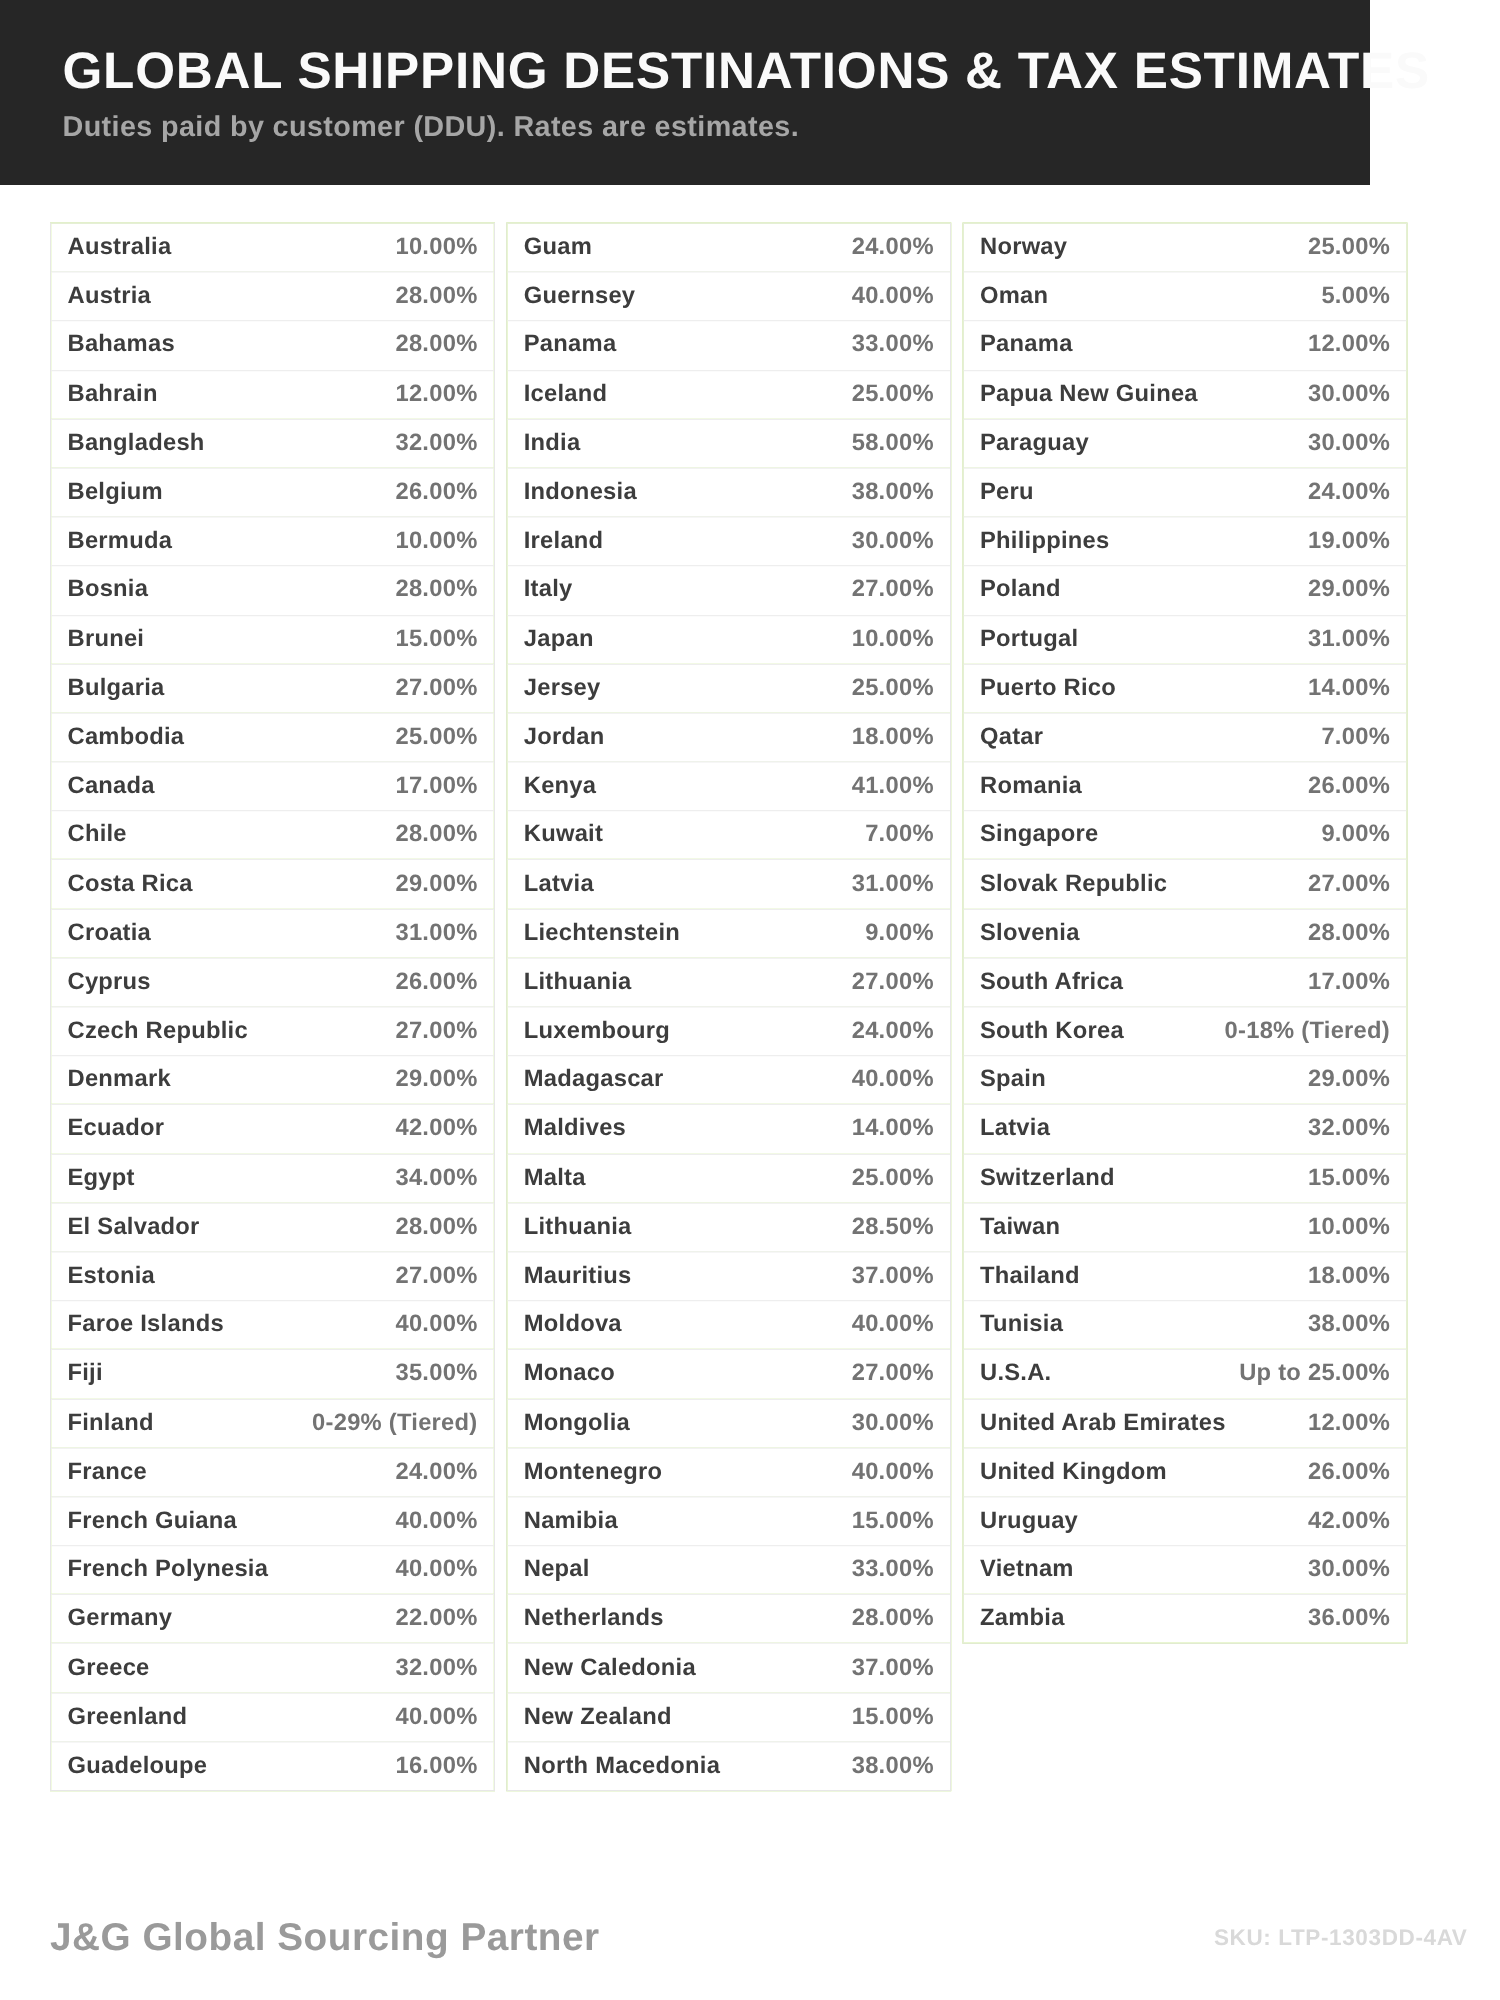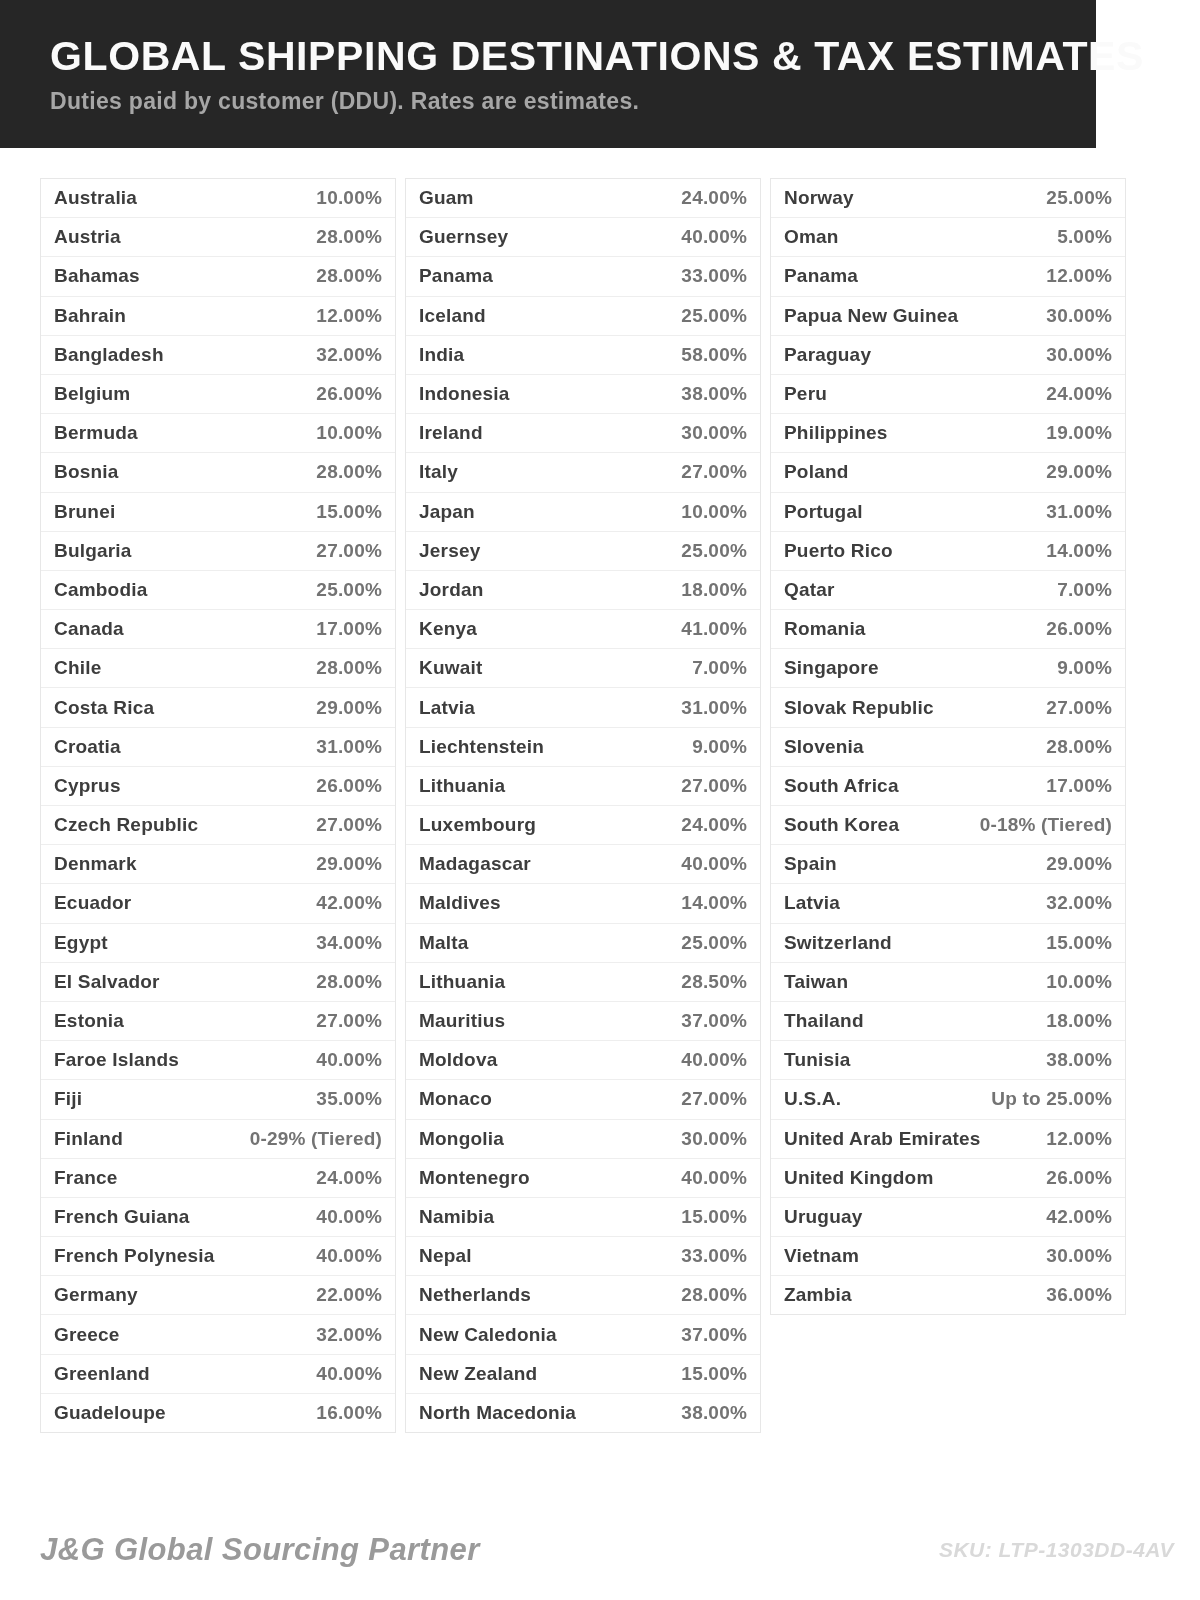--- a/index.html
+++ b/index.html
@@ -77,30 +77,29 @@
 
   
   .footer {
     position: absolute;
     left: 40px;
     right: 26px;
     top: 1532px;
     display: flex;
     justify-content: space-between;
     align-items: center;
-    font-style: italic;
   }
   .brand {
     font-size: 31px;
     font-weight: 700;
     color: #9a9a9a;
     letter-spacing: 0.4px;
   }
   .sku {
-    font-size: 21px;
+    font-size: 18px;
     font-weight: 700;
     color: #d9d9d9;
     letter-spacing: 0.5px;
   }
 </style>
 </head>
 <body>
 
 <header class="header">
   <h1 class="title">GLOBAL SHIPPING DESTINATIONS &amp; TAX ESTIMATES</h1>

